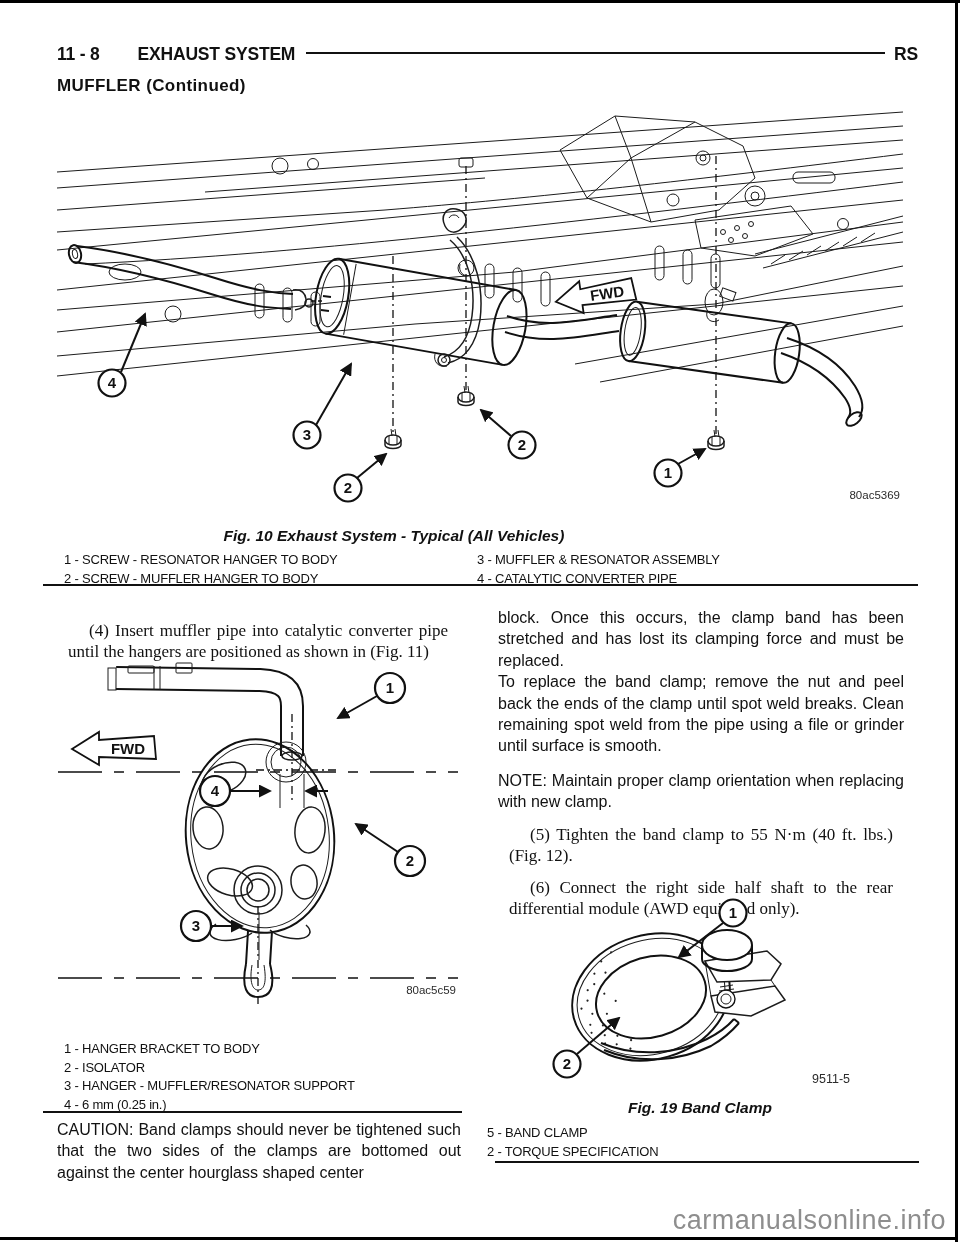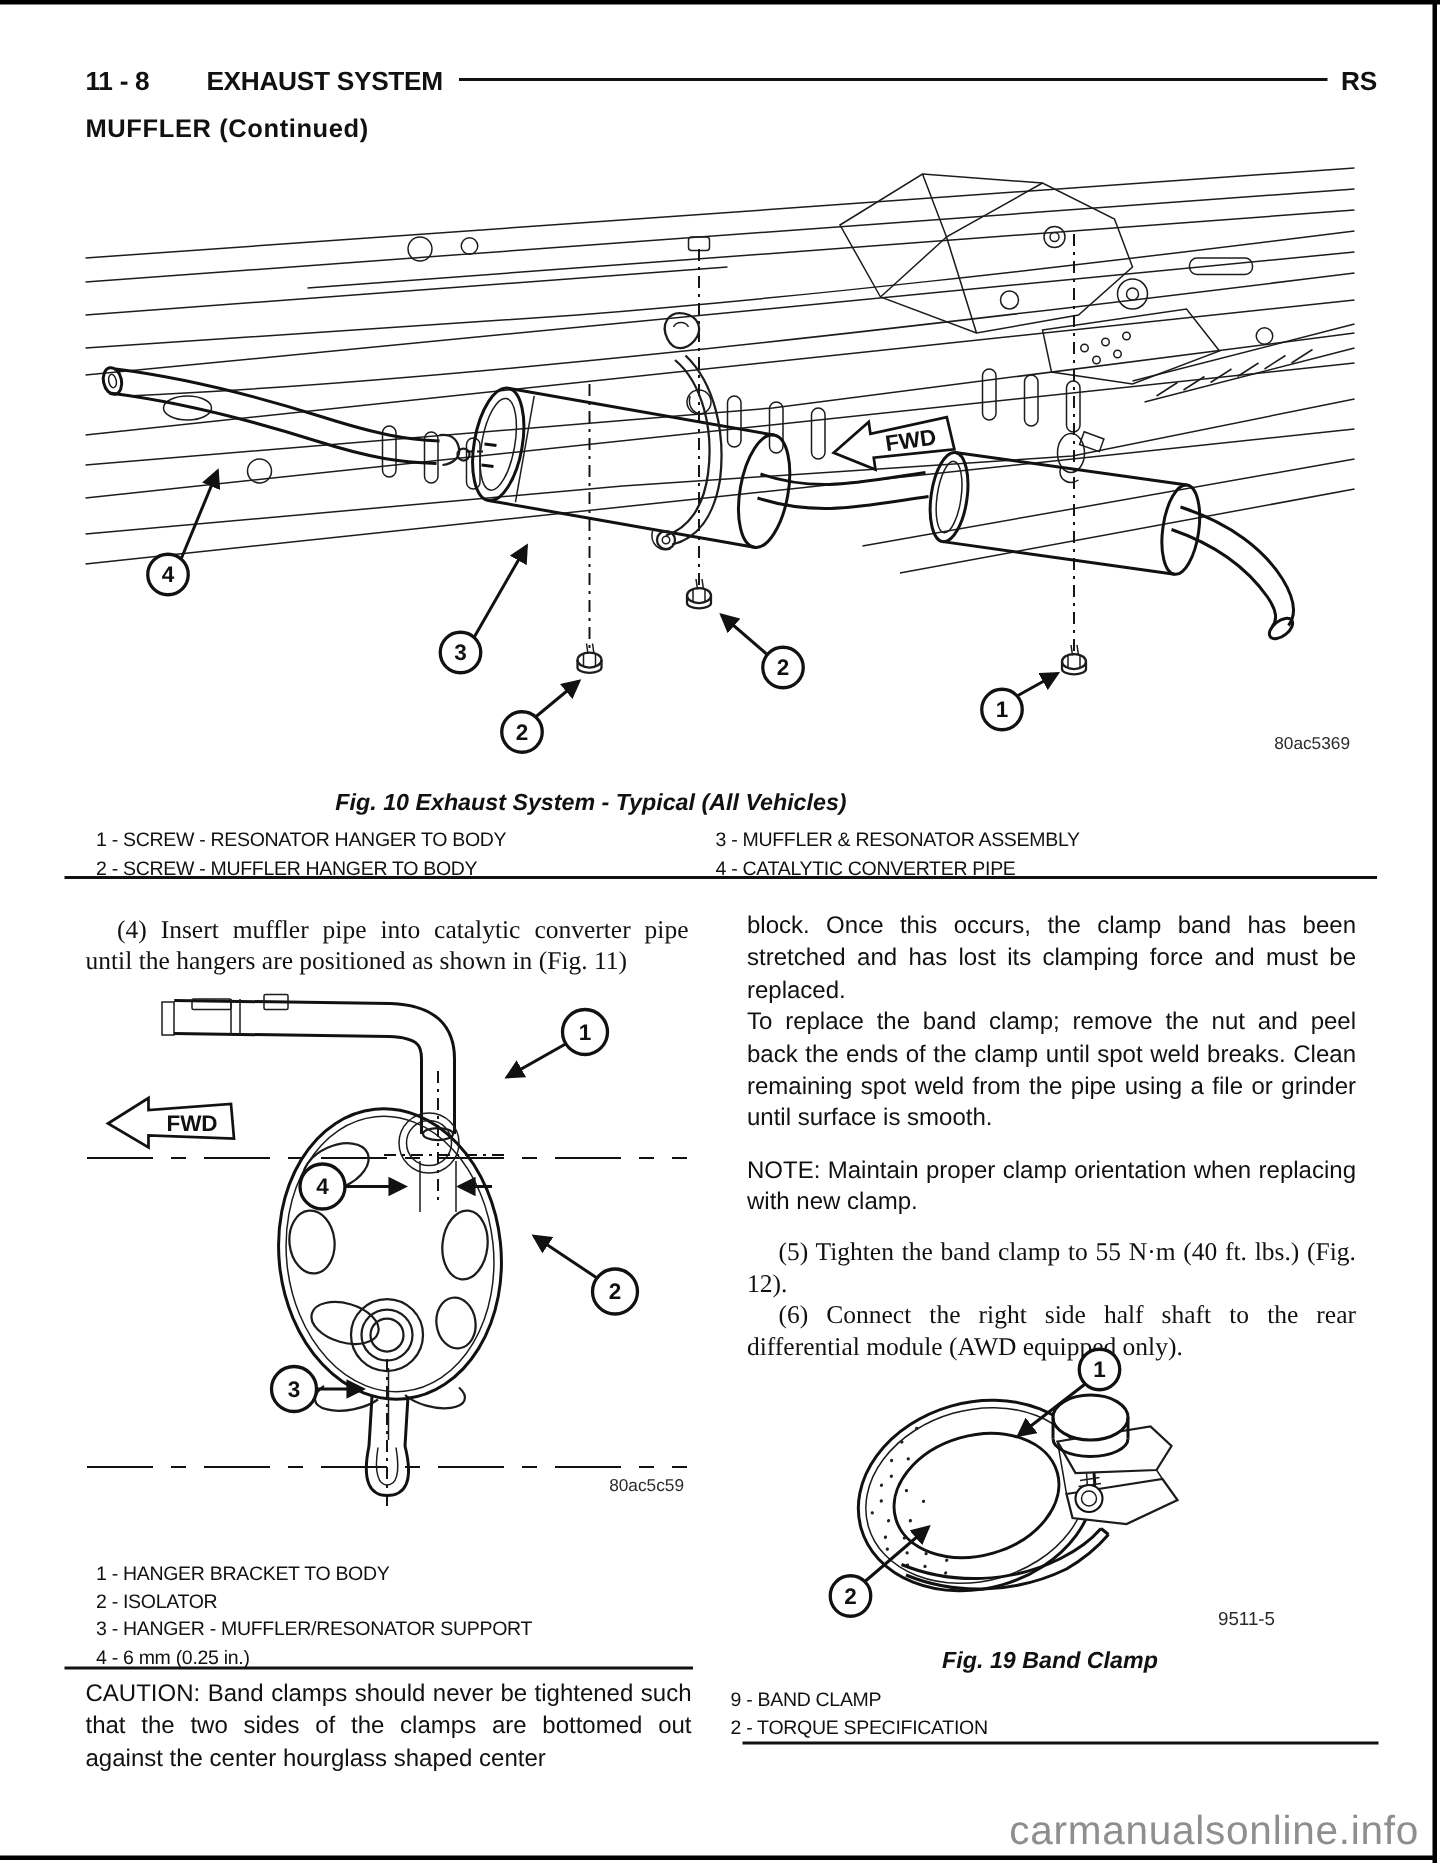--- a/index.html
+++ b/index.html
@@ -18,21 +18,21 @@
   .hdr .rule{flex:1;border-top:2.6px solid #111;margin:8px 9px 0 11px;height:0;}
   .hdr .model{white-space:nowrap;}
   .subhdr{top:76px;left:57px;font-weight:bold;font-size:17px;letter-spacing:0.4px;}
   
   .figcap{font-weight:bold;font-style:italic;font-size:15.5px;text-align:center;}
   .legend{font-size:13px;line-height:18.5px;letter-spacing:-0.2px;white-space:nowrap;}
   .hrule{background:#111;}
   
   .serif{font-family:"Liberation Serif",serif;font-size:17px;line-height:21px;
          text-align:justify;}
-  .serif p{margin:0;text-indent:21px;}
+  .serif p{margin:11px;text-indent:21px;}
   .boldtxt{font-weight:normal;font-size:16px;line-height:21.4px;text-align:justify;}
   .boldtxt p{margin:0;}
   .boldtxt .gap{margin-top:13px;}
   .rcol .steps{margin-top:11px;}
   .wmark{font-size:27px;color:#8e8e8e;letter-spacing:0.5px;}
   
   svg{display:block;}
   .tl{stroke:#1c1c1c;stroke-width:1;fill:none;}
   .ml{stroke:#1c1c1c;stroke-width:1.5;fill:none;}
   .xl{stroke:#111;stroke-width:2;fill:none;}
@@ -383,19 +383,19 @@
       <text class="co-t" x="228" y="21">1</text>
       <path class="ldr" d="M72,157 L114,121" marker-end="url(#ah12)"></path>
       <circle class="co-c" cx="62" cy="167" r="13.5"></circle>
       <text class="co-t" x="62" y="172">2</text>
     </g>
     <text class="code-t" x="345" y="186" style="font-size:12.5px">9511-5</text>
   </svg>
 
   <div class="abs figcap" style="left:480px;top:1099px;width:440px;">Fig. 19 Band Clamp</div>
   <div class="abs legend" style="left:487px;top:1124px;">
-    <div>9 - BAND CLAMP</div>
+    <div>5 - BAND CLAMP</div>
     <div>2 - TORQUE SPECIFICATION</div>
   </div>
   <div class="abs hrule" style="left:495px;top:1161px;width:424px;height:2px;"></div>
 
   <div class="abs wmark" style="right:14px;top:1205px;">carmanualsonline.info</div>
 </div>
 
 </body></html>

